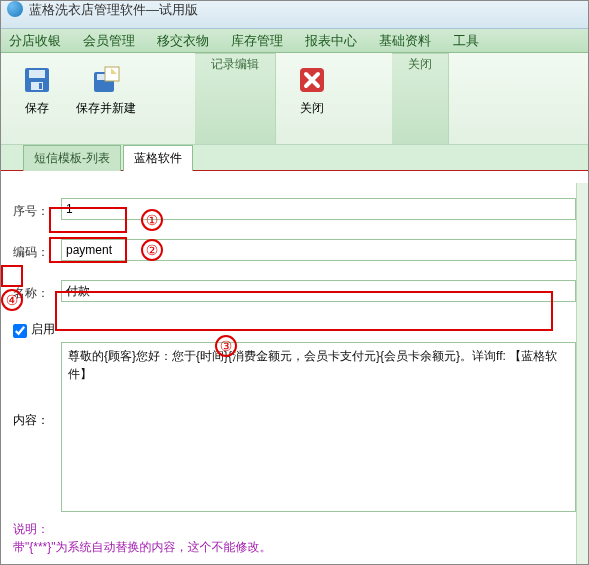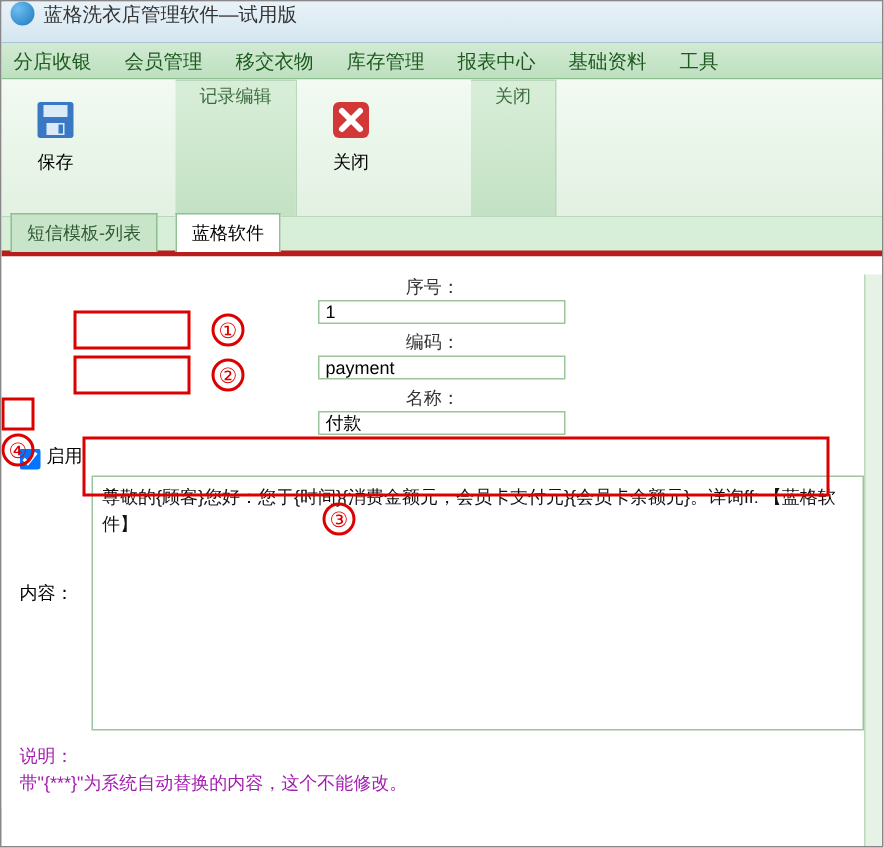--- a/index.html
+++ b/index.html
@@ -80,23 +80,23 @@
     background: linear-gradient(#d9eed9, #c3e1c4);
     border-top:1px solid #b9d7ba;
     padding:2px 16px;
   }
   
   .tabs {
     display:flex;
     align-items:flex-end;
     height:26px;
     background:#d7eed8;
-    border-bottom:4px solid #b91c1c;
-    padding-left:6px;
-    gap:12px;
+    border-bottom:1px solid #b91c1c;
+    padding-left:22px;
+    gap:2px;
   }
   .tab {
     padding:4px 10px;
     font-size:12px;
     border:1px solid #8ebf90;
     border-bottom:none;
     background:#c8e5c9;
     color:#305a32;
     cursor:pointer;
     position:relative;
@@ -107,23 +107,22 @@
     color:#000;
   }
   
   .form {
     padding:8px 12px;
     background:#fff;
     position:relative;
   }
   .row {
     display:flex;
-    align-items:center;
-    margin:4px 0;
-    flex-direction:column;
+    align-items:flex-end;
+    margin:19px 0;
   }
   .row label.fl { width:48px; text-align:left; color:#333; }
   .row input[type=text] {
     flex:1;
     height:22px;
     border:1px solid #9cc49d;
     padding:0 4px;
     font-size:12px;
     font-family:inherit;
   }
@@ -188,20 +187,31 @@
         <span class="ico">
           <svg width="30" height="30" viewBox="0 0 30 30">
               <rect x="3" y="3" width="24" height="24" rx="2" fill="#3b78c4"></rect>
               <rect x="7" y="5" width="16" height="8" fill="#dce9f7"></rect>
               <rect x="9" y="17" width="12" height="8" fill="#dce9f7"></rect>
               <rect x="17" y="18" width="3" height="6" fill="#3b78c4"></rect>
             </svg>
         </span>
         <span>保存</span>
       </div>
+      <div class="rbtn wide">
+        <span class="ico">
+          <svg width="30" height="30" viewBox="0 0 30 30">
+              <rect x="3" y="7" width="20" height="20" rx="2" fill="#3b78c4"></rect>
+              <rect x="6" y="9" width="14" height="6" fill="#dce9f7"></rect>
+              <rect x="14" y="2" width="14" height="14" fill="#fff" stroke="#bba75a"></rect>
+              <path d="M20 3 L26 9 L20 9 Z" fill="#e8d98a"></path>
+            </svg>
+        </span>
+        <span>保存并新建</span>
+      </div>
     </div>
     <div class="grouplabel">记录编辑</div>
   </div>
   <div class="rgroup">
     <div class="btns">
       <div class="rbtn">
         <span class="ico">
           <svg width="30" height="30" viewBox="0 0 30 30">
               <rect x="3" y="3" width="24" height="24" rx="4" fill="#d23838"></rect>
               <path d="M9 9 L21 21 M21 9 L9 21" stroke="#fff" stroke-width="4" stroke-linecap="round"></path>

